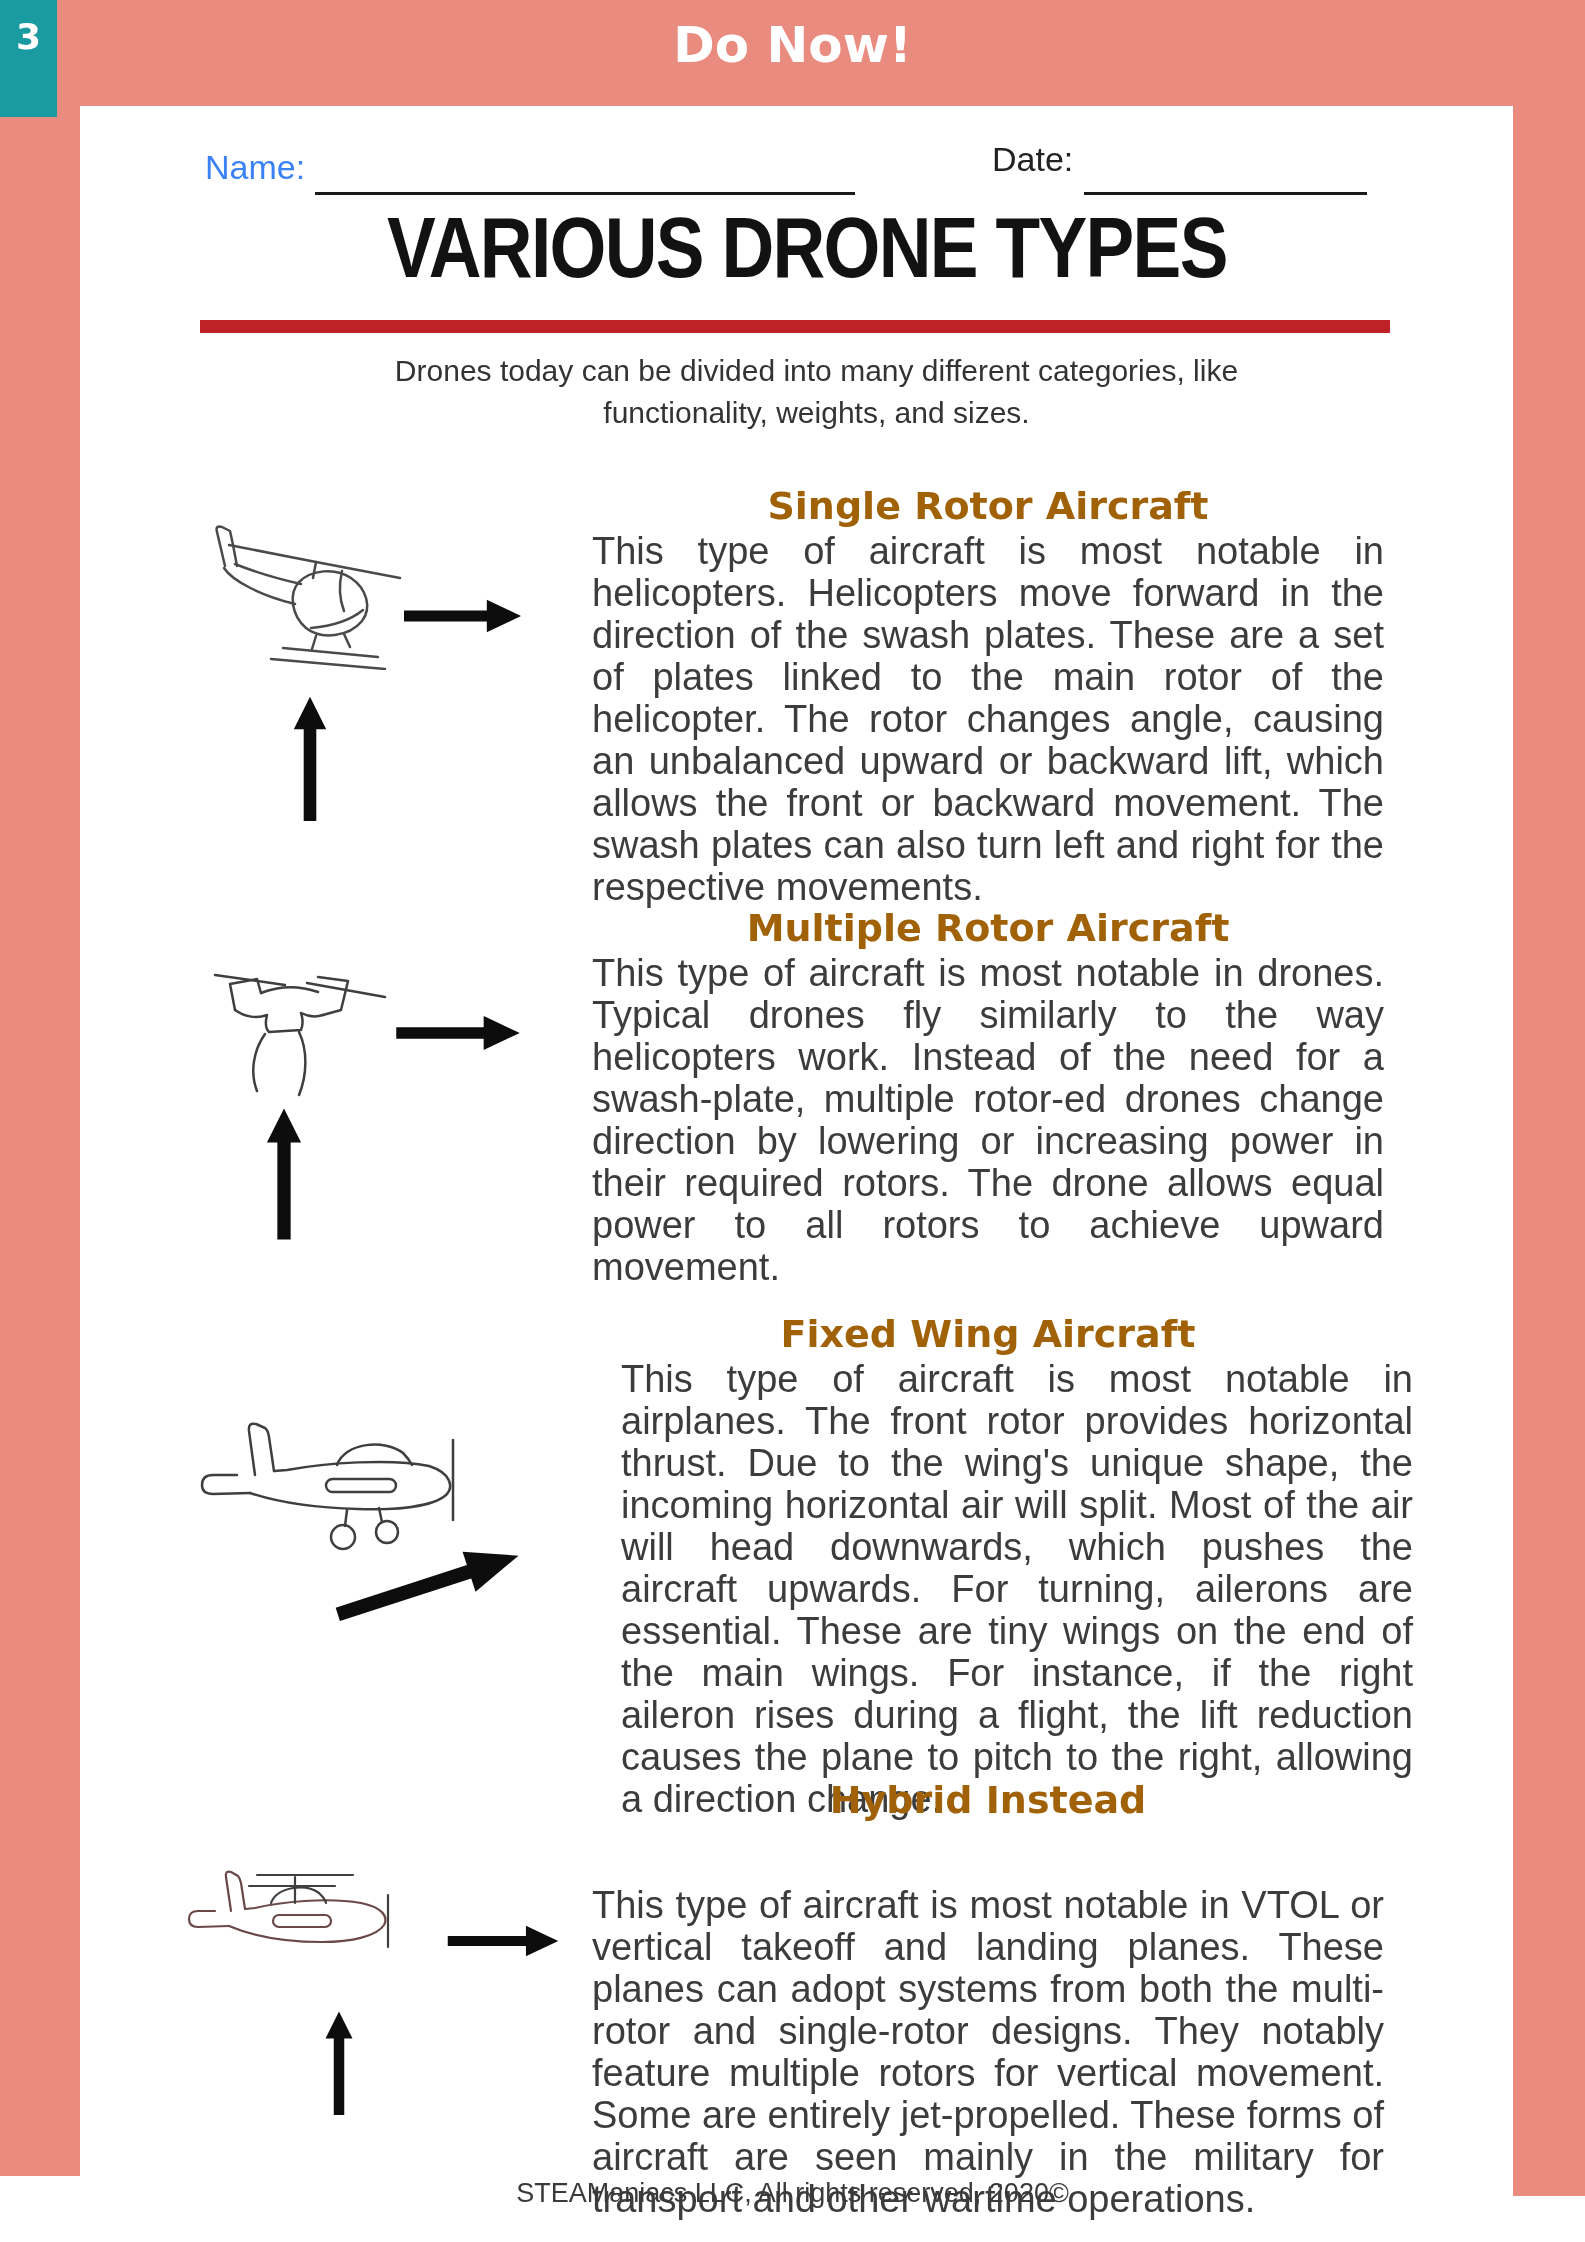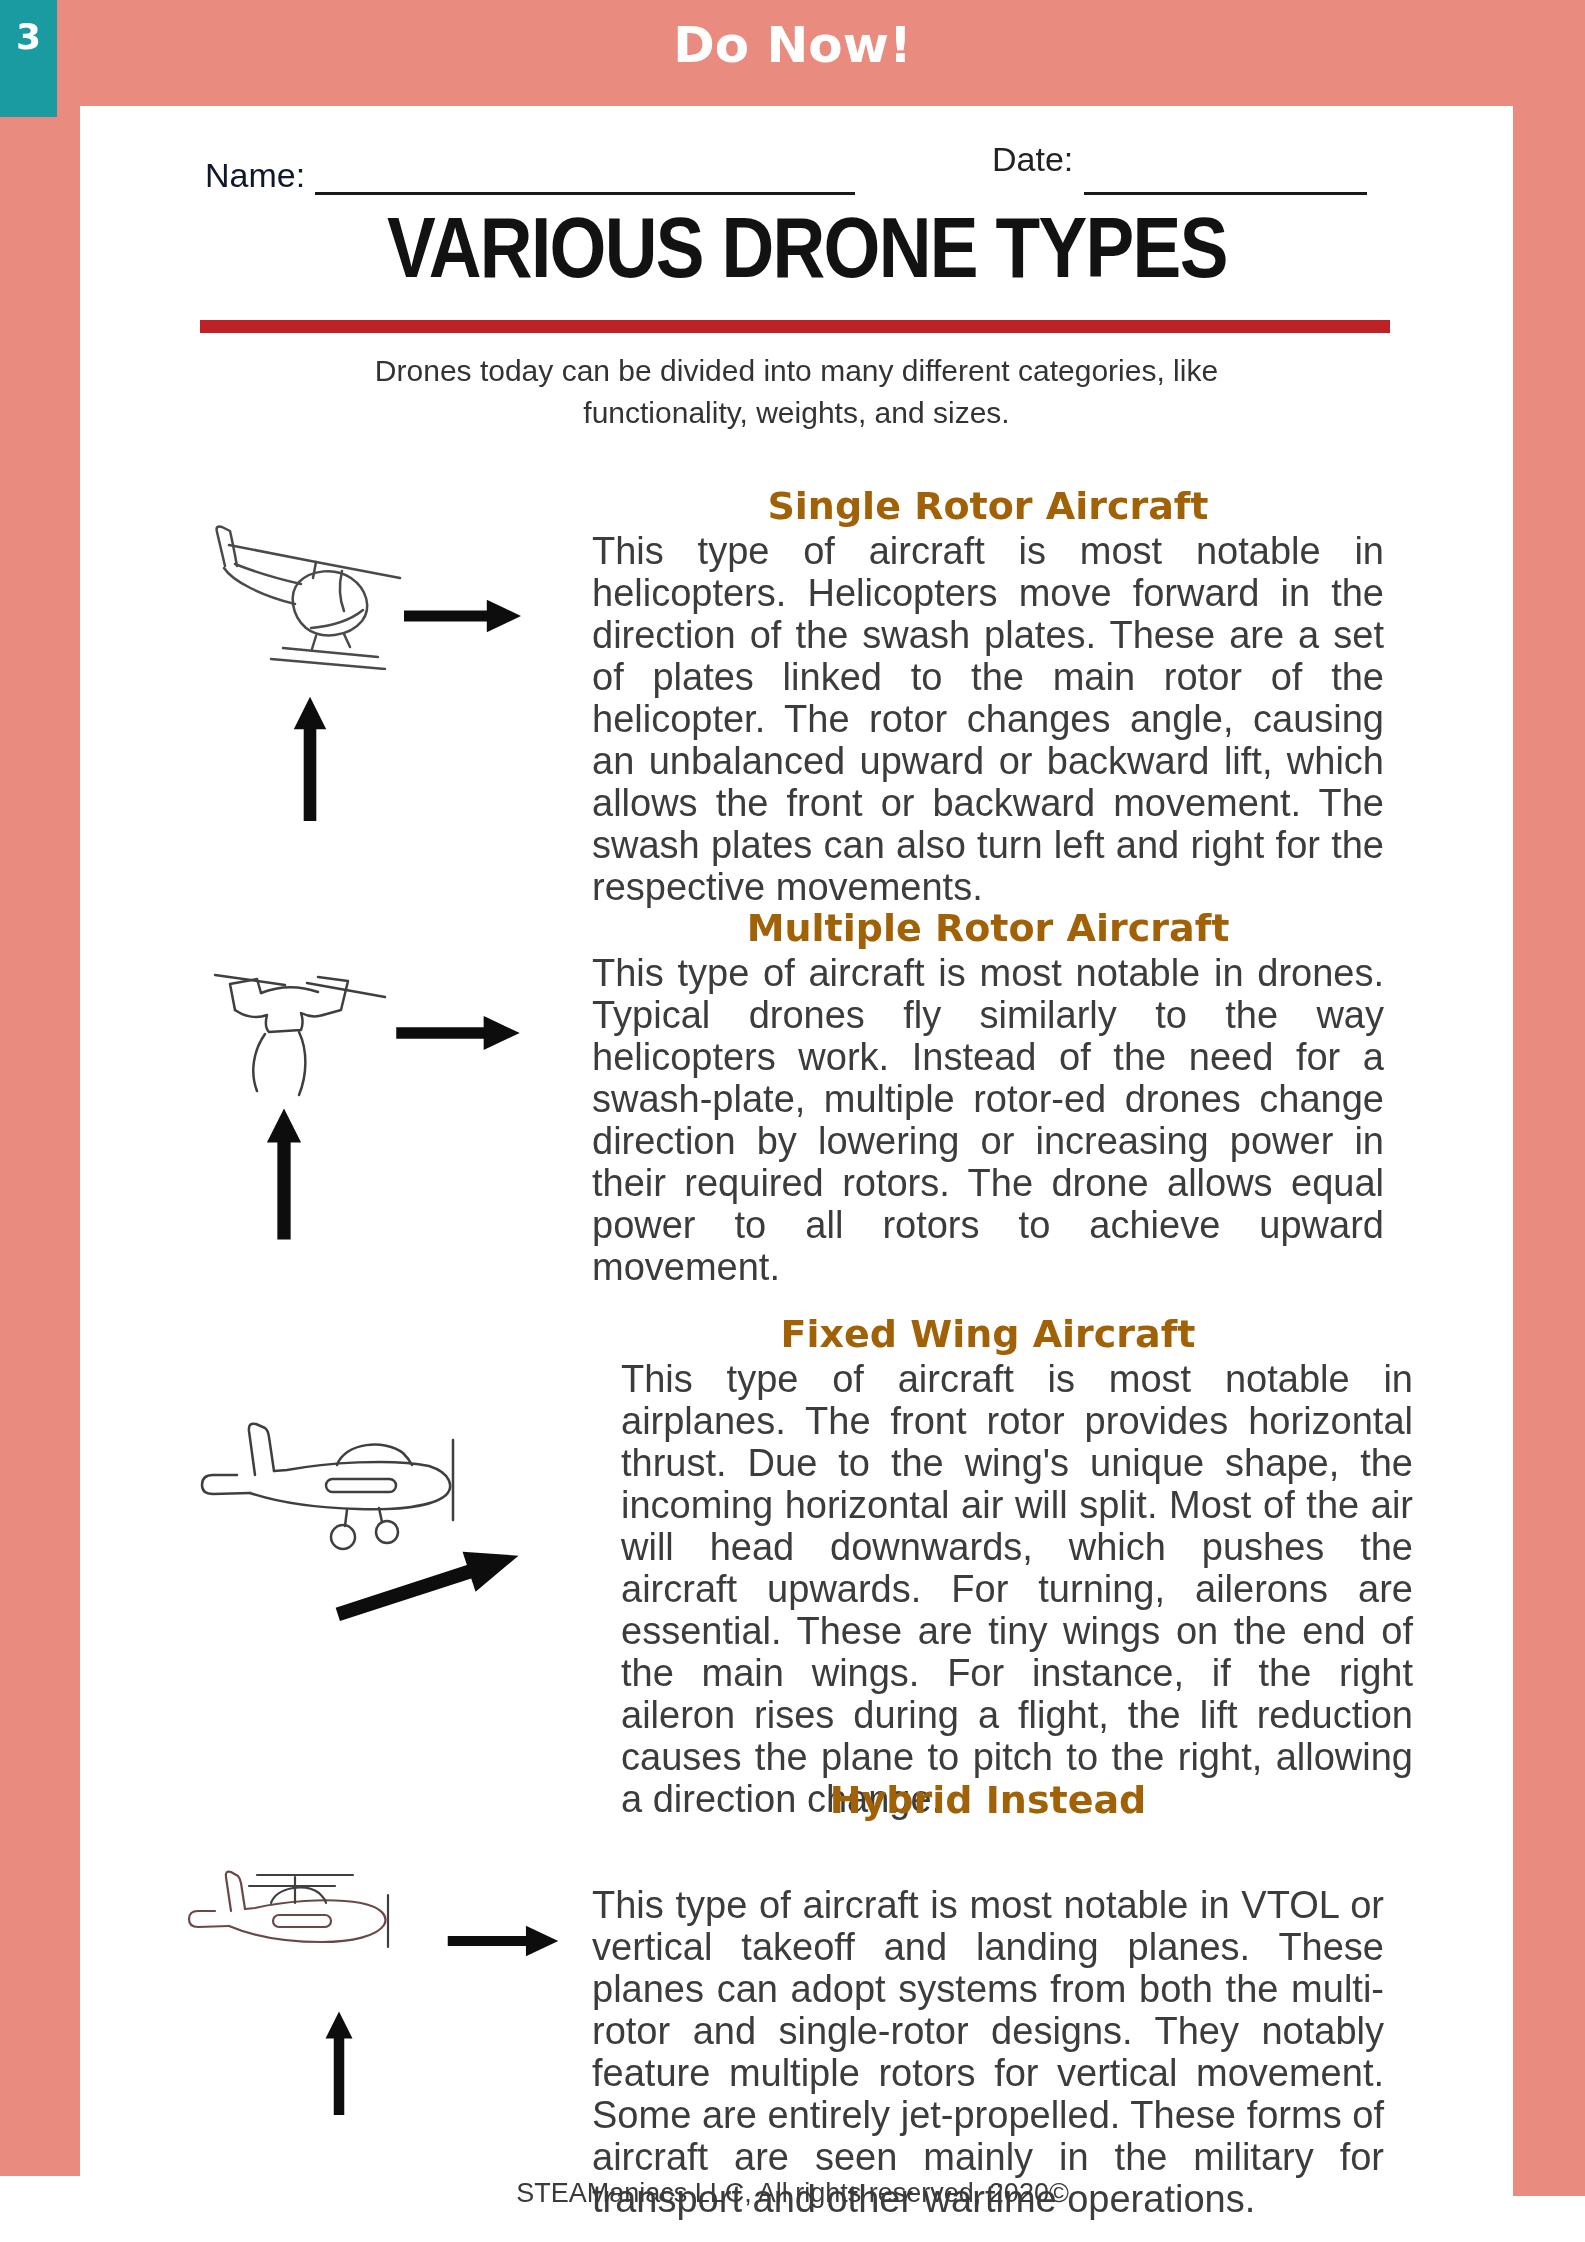--- a/index.html
+++ b/index.html
@@ -17,34 +17,34 @@
   .teal-box{
     position:absolute;left:0;top:0;width:57px;height:117px;background:#1A9AA1;
     color:#ffffff;font-family:"DejaVu Sans",sans-serif;font-weight:bold;
     font-size:36px;text-align:center;box-sizing:border-box;padding-top:16px;
   }
   .banner-title{
     position:absolute;left:0;top:16px;width:1585px;text-align:center;
     color:#ffffff;font-family:"DejaVu Sans",sans-serif;font-weight:bold;font-size:50px;
   }
   
-  .name-label{position:absolute;left:205px;top:156px;font-size:34px;color:#0f172a;}
+  .name-label{position:absolute;left:205px;top:148px;font-size:34px;color:#3b82f6;}
   .name-line{position:absolute;left:315px;top:158px;width:540px;height:34px;border-bottom:3px solid #1a1a1a;}
   .date-label{position:absolute;left:992px;top:140px;font-size:34px;color:#222222;}
   .date-line{position:absolute;left:1084px;top:158px;width:283px;height:34px;border-bottom:3px solid #1a1a1a;}
   
   .title-wrap{position:absolute;left:80px;top:198px;width:1433px;text-align:center;margin-left:10px;}
   .title-wrap span{
     display:inline-block;font-family:"Liberation Sans",sans-serif;font-weight:bold;
     font-size:86px;letter-spacing:-2px;color:#121212;
     transform:scaleX(0.85);transform-origin:center;white-space:nowrap;
   }
   .title-divider{position:absolute;left:200px;top:320px;width:1190px;height:13px;background:#BE2126;}
   
-  .intro{position:absolute;left:80px;width:1433px;text-align:center;font-size:30px;color:#333333;}
+  .intro{position:absolute;left:80px;width:1433px;text-align:center;font-size:30px;color:#333333;padding-left:20px;}
   .intro.l1{top:354px;}
   .intro.l2{top:396px;}
   
   .sec-heading{
     position:absolute;left:592px;width:792px;text-align:center;
     font-family:"DejaVu Sans",sans-serif;font-weight:bold;font-size:38px;color:#a16207;margin-top:8px;
   }
   .sec-body{
     position:absolute;left:592px;width:792px;
     font-size:38px;line-height:42px;color:#3c3c3c;text-align:justify;

